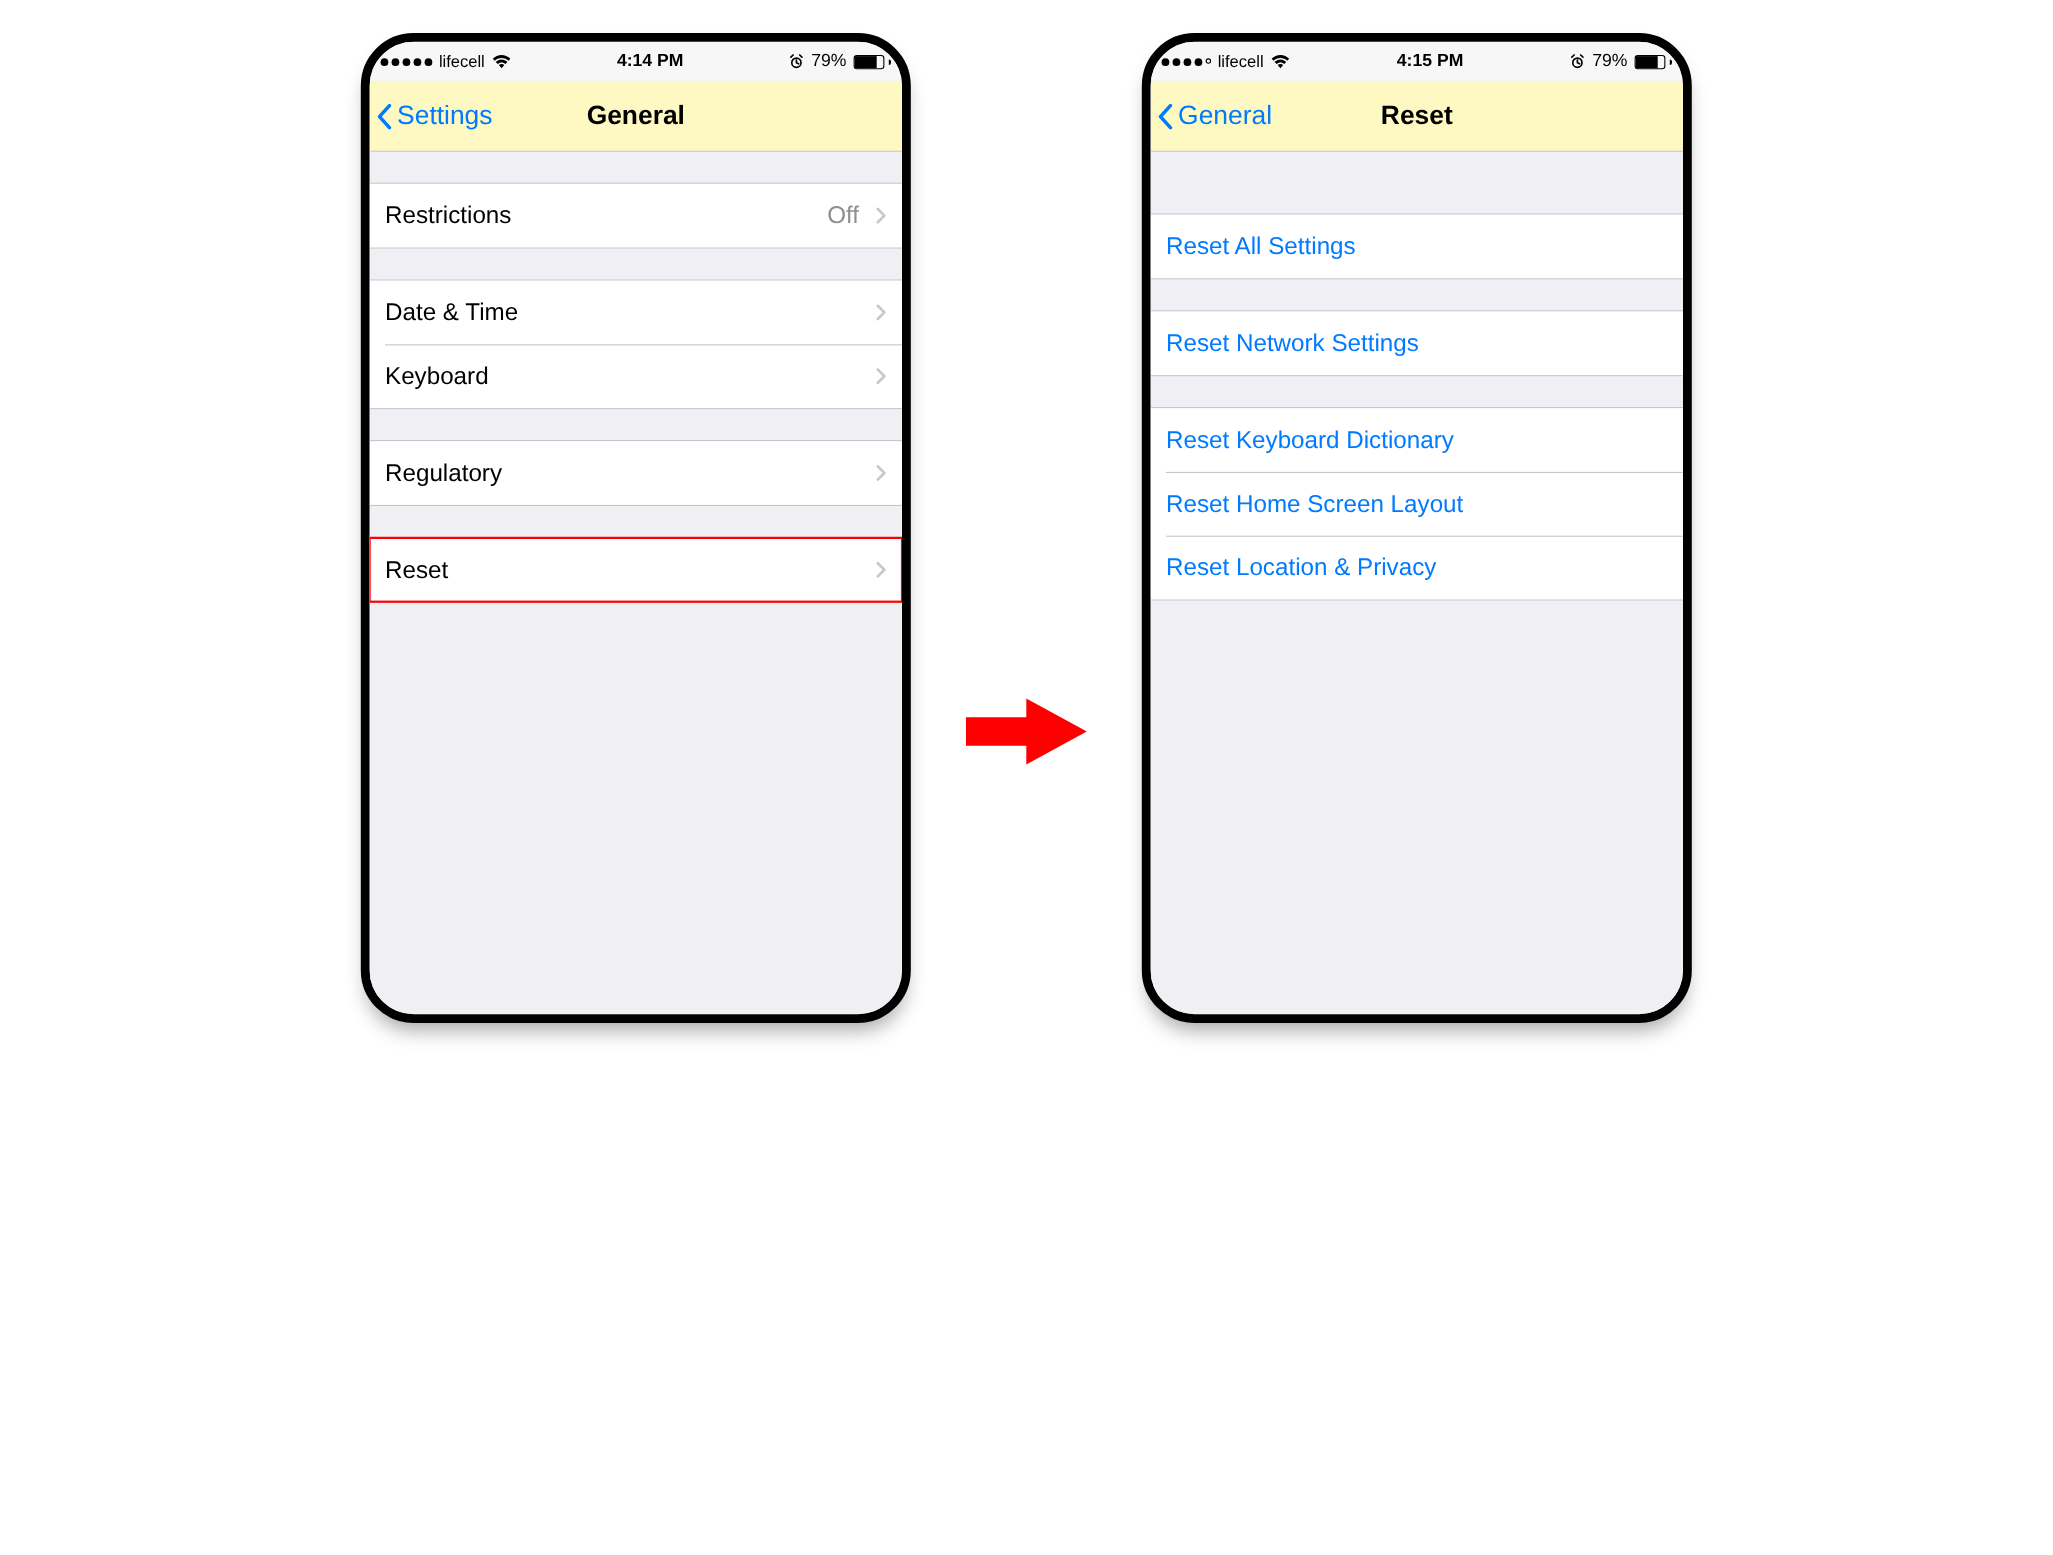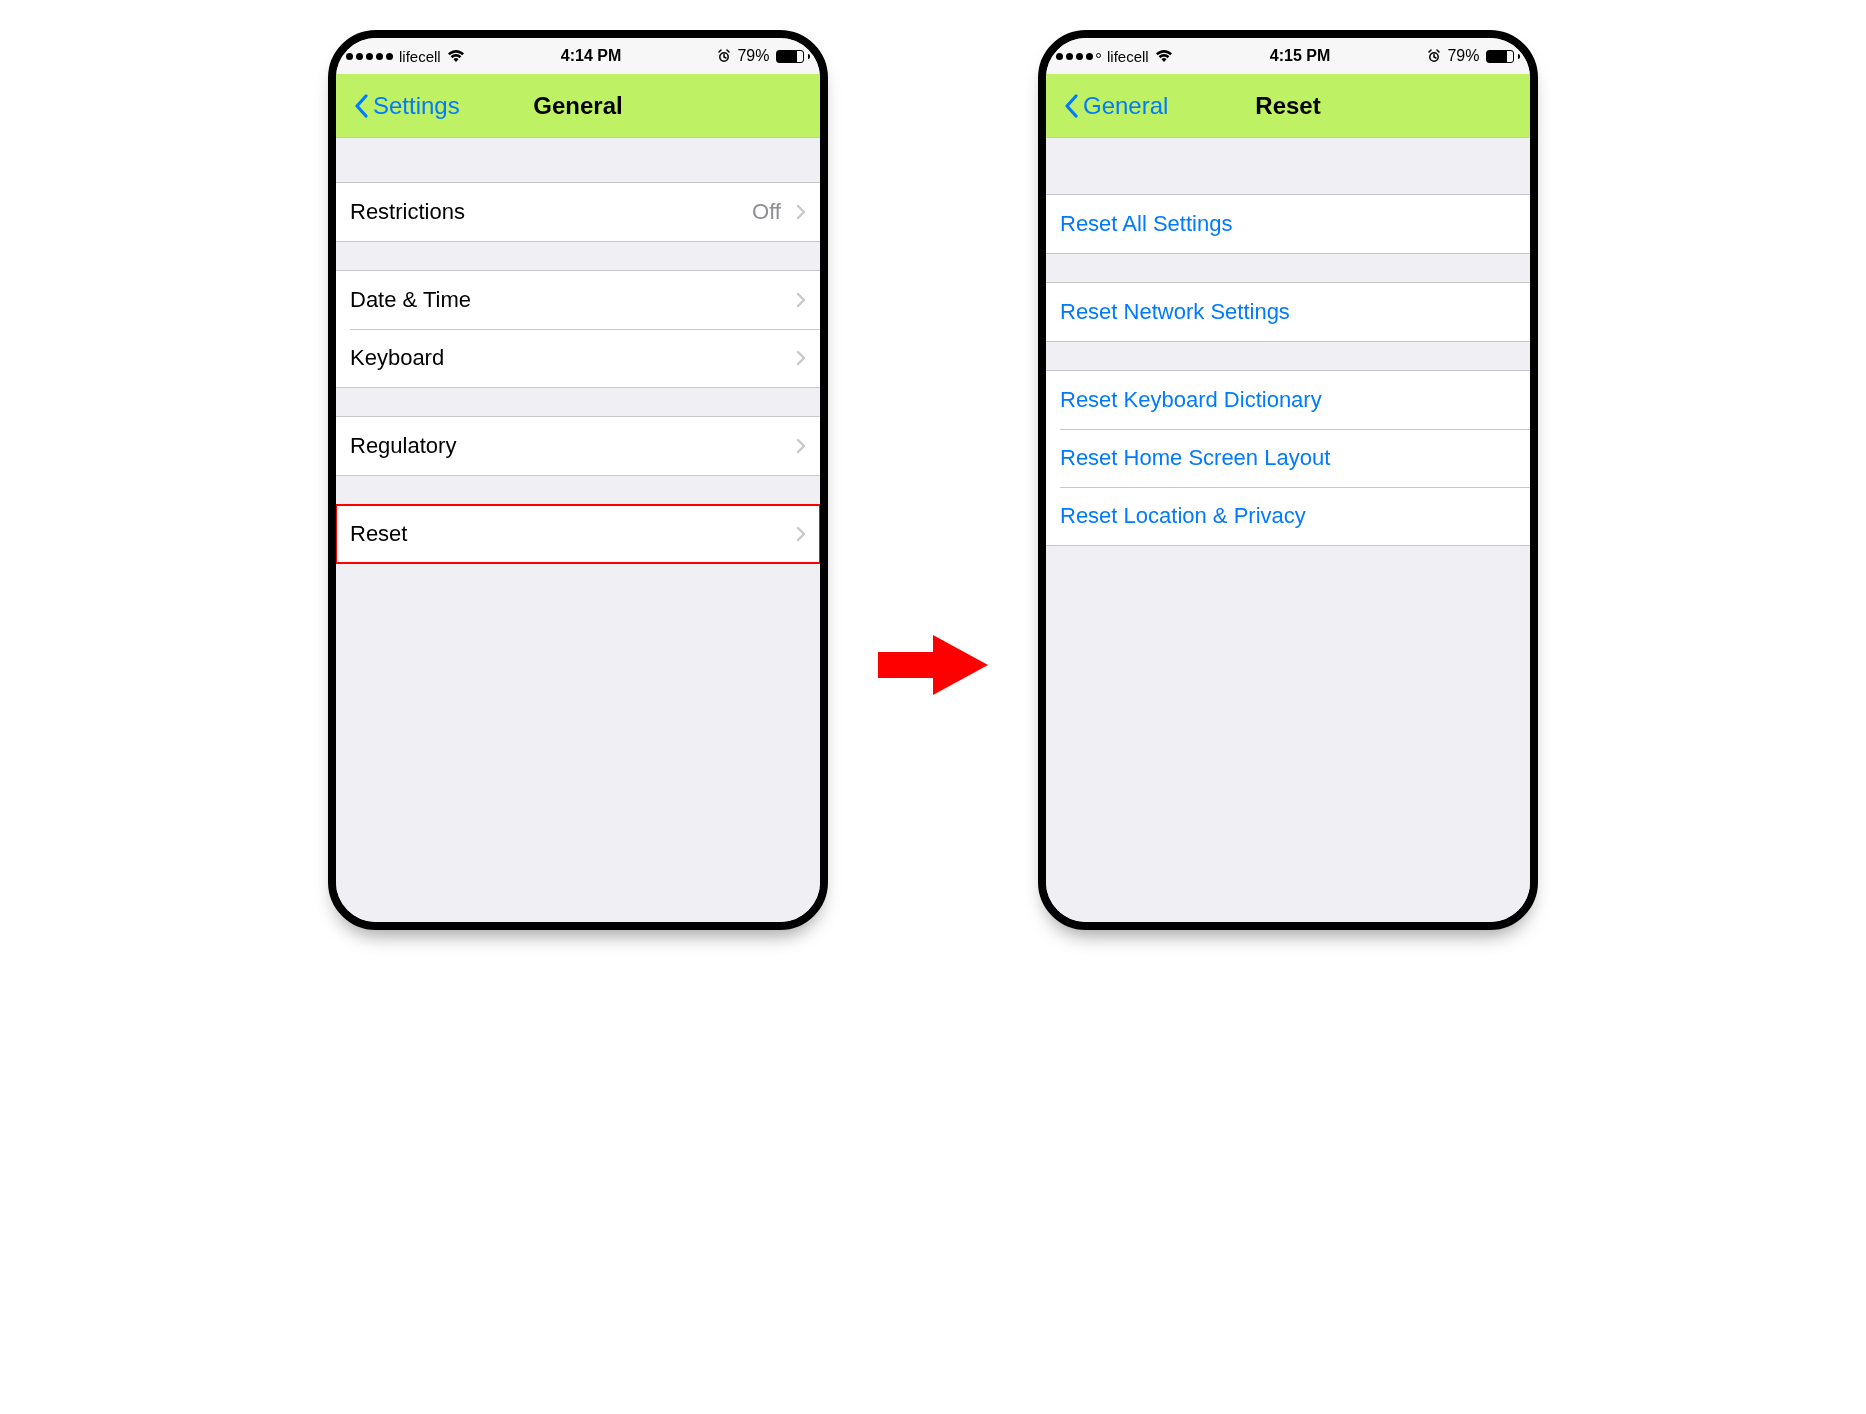--- a/index.html
+++ b/index.html
@@ -50,44 +50,44 @@
     width:28px; height:13px; border:1.5px solid #000; border-radius:3px; position:relative;
     display:flex; align-items:center;
   }
   .battery-fill { height:100%; background:#000; }
   .battery-cap { width:2.5px; height:5px; background:#000; border-radius:0 2px 2px 0; }
   .clock { font-weight:600; }
 
   
   .navbar {
     height: 64px;
-    background:#bef264;
+    background:#fef9c3;
     border-bottom:1px solid #c7c7cb;
     display:flex;
     align-items:center;
     position:relative;
-    padding:0 18px;
+    padding:0 6px;
   }
   .back {
     display:flex; align-items:center; gap:4px;
     color:#007aff;
     font-size:24px;
     cursor:pointer;
   }
   .back svg { display:block; }
   .title {
     position:absolute; left:0; right:0; text-align:center;
     font-size:24px; font-weight:700; color:#000;
     pointer-events:none;
   }
 
   
   .content { flex:1; overflow:hidden; background:#efeff4; }
   .section { margin-top:28px; background:#fff; border-top:1px solid #c7c7cb; border-bottom:1px solid #c7c7cb; }
-  .section:first-child { margin-top:44px; }
+  .section:first-child { margin-top:28px; }
   .section + .section { margin-top:28px; }
   .cell {
     display:flex; align-items:center; justify-content:space-between;
     height:58px; padding:0 14px;
     font-size:22px;
     color:#000;
     cursor:pointer;
     position:relative;
   }
   .cell + .cell::before {

